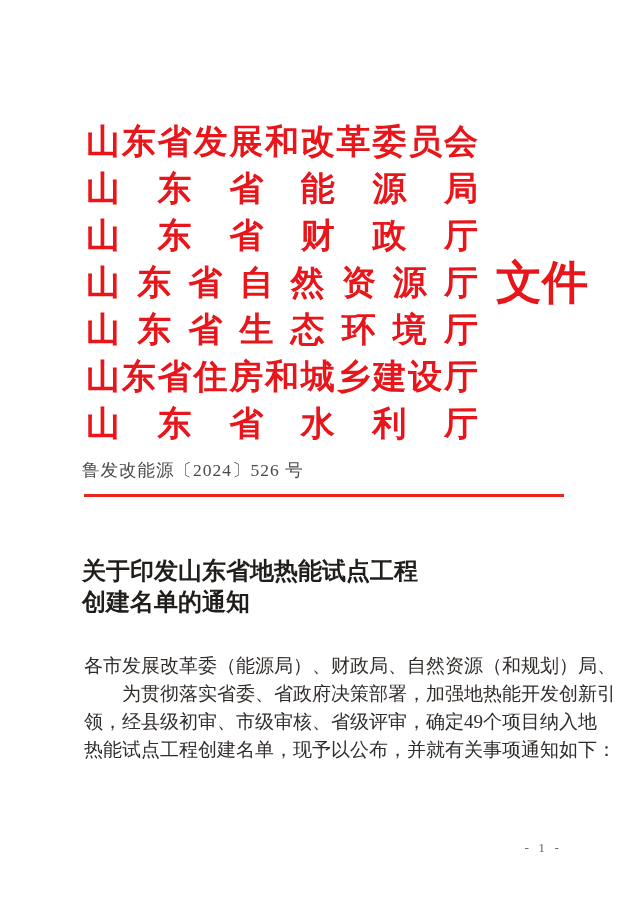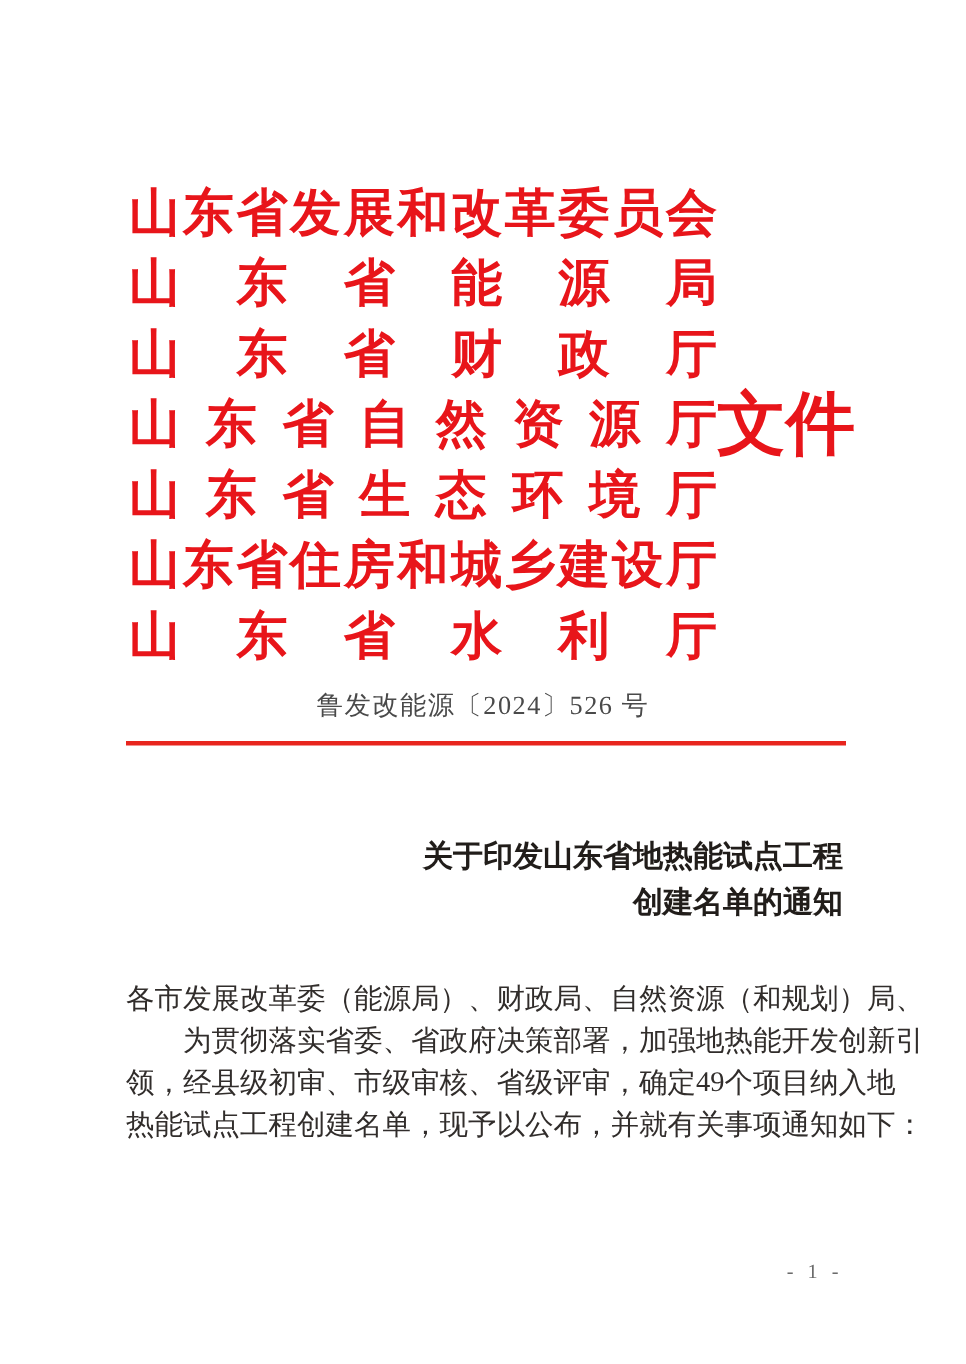--- a/index.html
+++ b/index.html
@@ -36,57 +36,56 @@
     height: 47px;
     display: flex;
     justify-content: space-between;
     align-items: center;
     font-size: 34px;
     font-weight: 700;
     color: #e8151a;
     white-space: nowrap;
   }
   .doc-type {
-    margin-left: 0;
+    margin-left: 18px;
     font-size: 46px;
     font-weight: 700;
     color: #e8151a;
     letter-spacing: 0px;
     white-space: nowrap;
   }
 
   
   .doc-number {
     position: absolute;
     top: 459px;
     left: 0;
     width: 100%;
-    text-align: center;
     font-size: 17.5px;
     line-height: 23px;
     color: #4a4a4a;
     letter-spacing: 1px;
   }
   .red-rule {
     position: absolute;
     top: 494px;
     left: 2px;
     width: 480px;
     height: 2.5px;
     background: #e8251e;
   }
 
   
   .title {
     position: absolute;
     top: 556px;
     left: 0;
     width: 100%;
-    text-align: right;
-    font-size: 20px;
+    text-align: left;
+    font-size: 24px;
     line-height: 31px;
     font-weight: 700;
     color: #211d1a;
   }
 
   
   .body-block {
     position: absolute;
     top: 652px;
     left: 2px;

